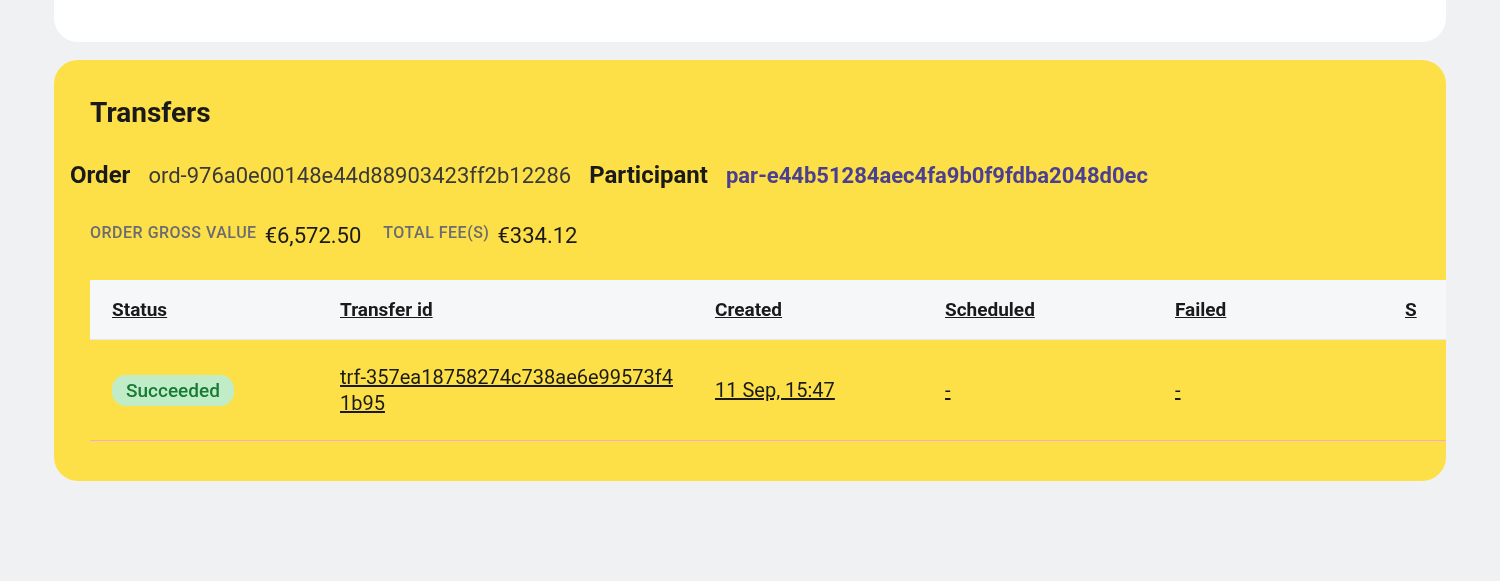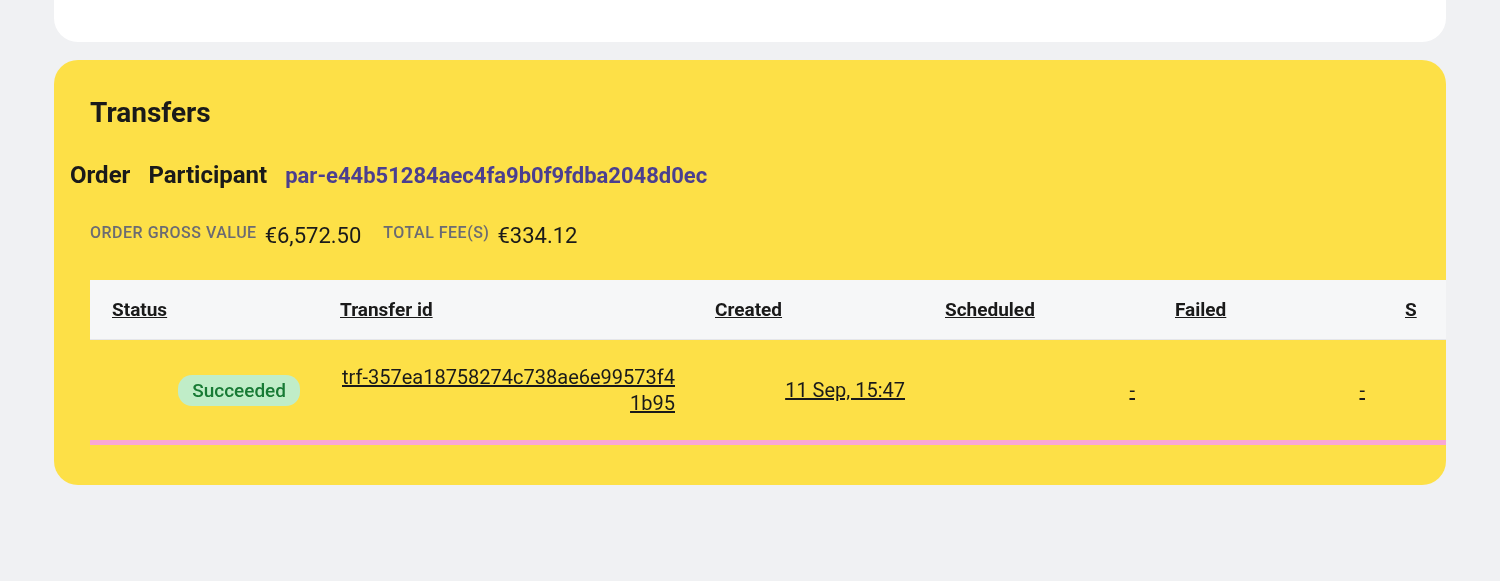--- a/index.html
+++ b/index.html
@@ -101,22 +101,21 @@
       font-size: 19px;
       font-weight: 700;
       color: #1a1a1a;
       padding: 18px 20px;
       white-space: nowrap;
     }
     th:first-child {
       padding-left: 22px;
     }
     tbody tr {
-      border-bottom: 5px solid #f9a8d4;
-      text-align: right;
+      border-bottom: 1px solid #f9a8d4;
     }
     td {
       font-size: 20px;
       font-weight: 400;
       color: #1a1a1a;
       padding: 24px 20px;
       vertical-align: middle;
     }
     td:first-child {
       padding-left: 22px;
@@ -139,20 +138,21 @@
 </head>
 <body>
 
 <div class="card-partial"></div>
 
 <div class="card">
   <h2 class="section-title">Transfers</h2>
 
   <div class="meta-row">
     <span class="meta-label">Order</span>
+    <span class="meta-value">ord-976a0e00148e44d88903423ff2b12286</span>
     <span class="meta-label">Participant</span>
     <span class="meta-link">par-e44b51284aec4fa9b0f9fdba2048d0ec</span>
   </div>
 
   <div class="stats-row">
     <div class="stat">
       <span class="stat-label">ORDER GROSS VALUE</span>
       <span class="stat-value">€6,572.50</span>
     </div>
     <div class="stat">

